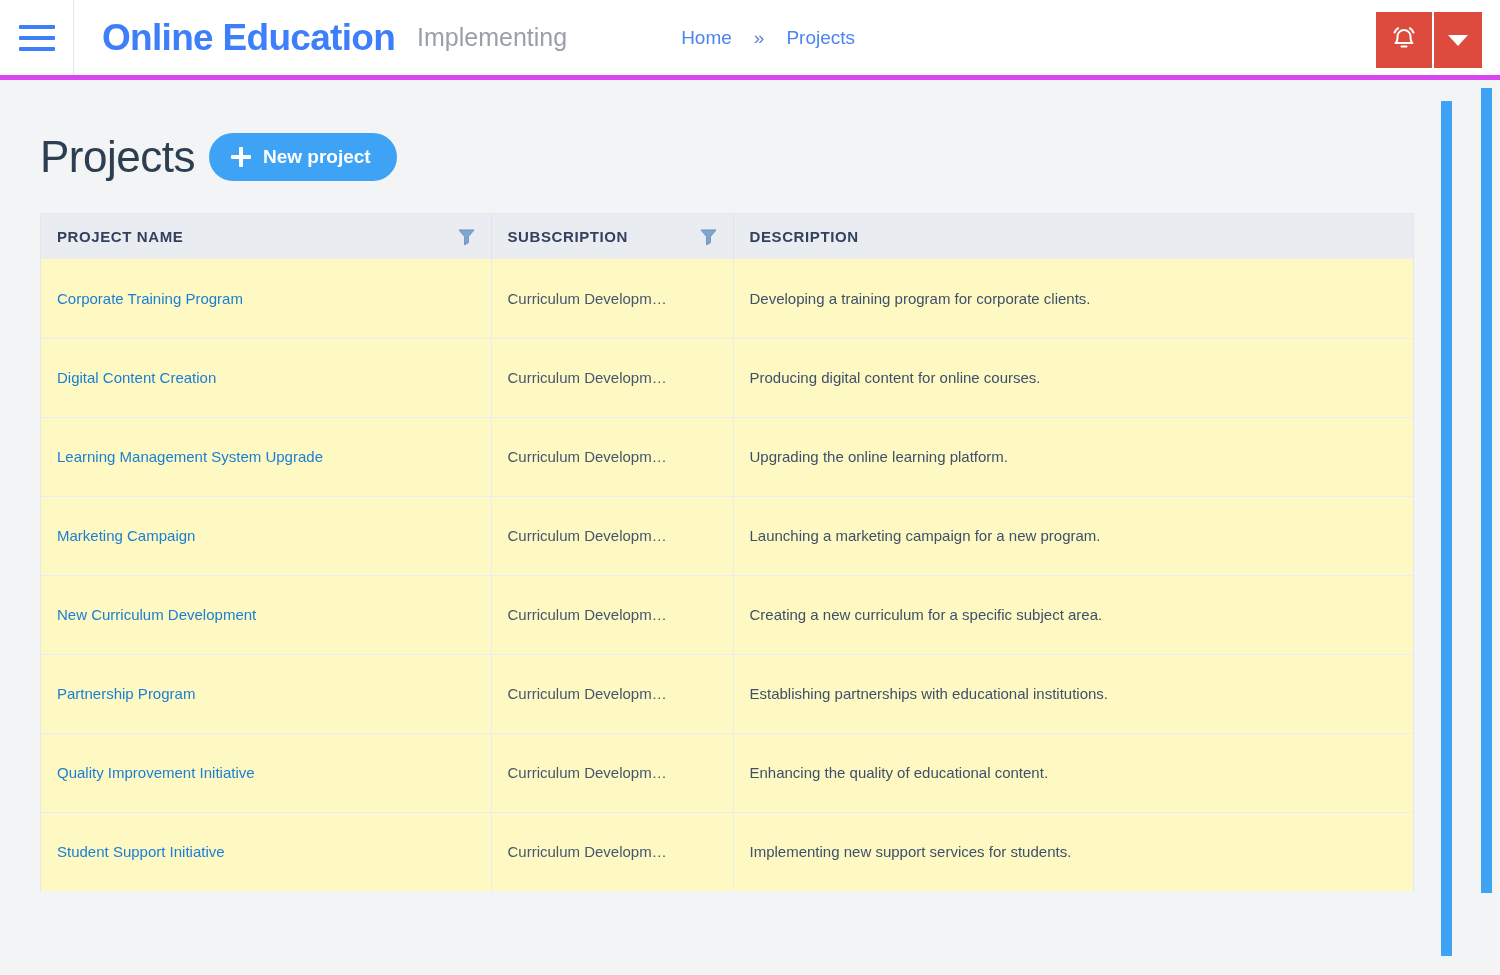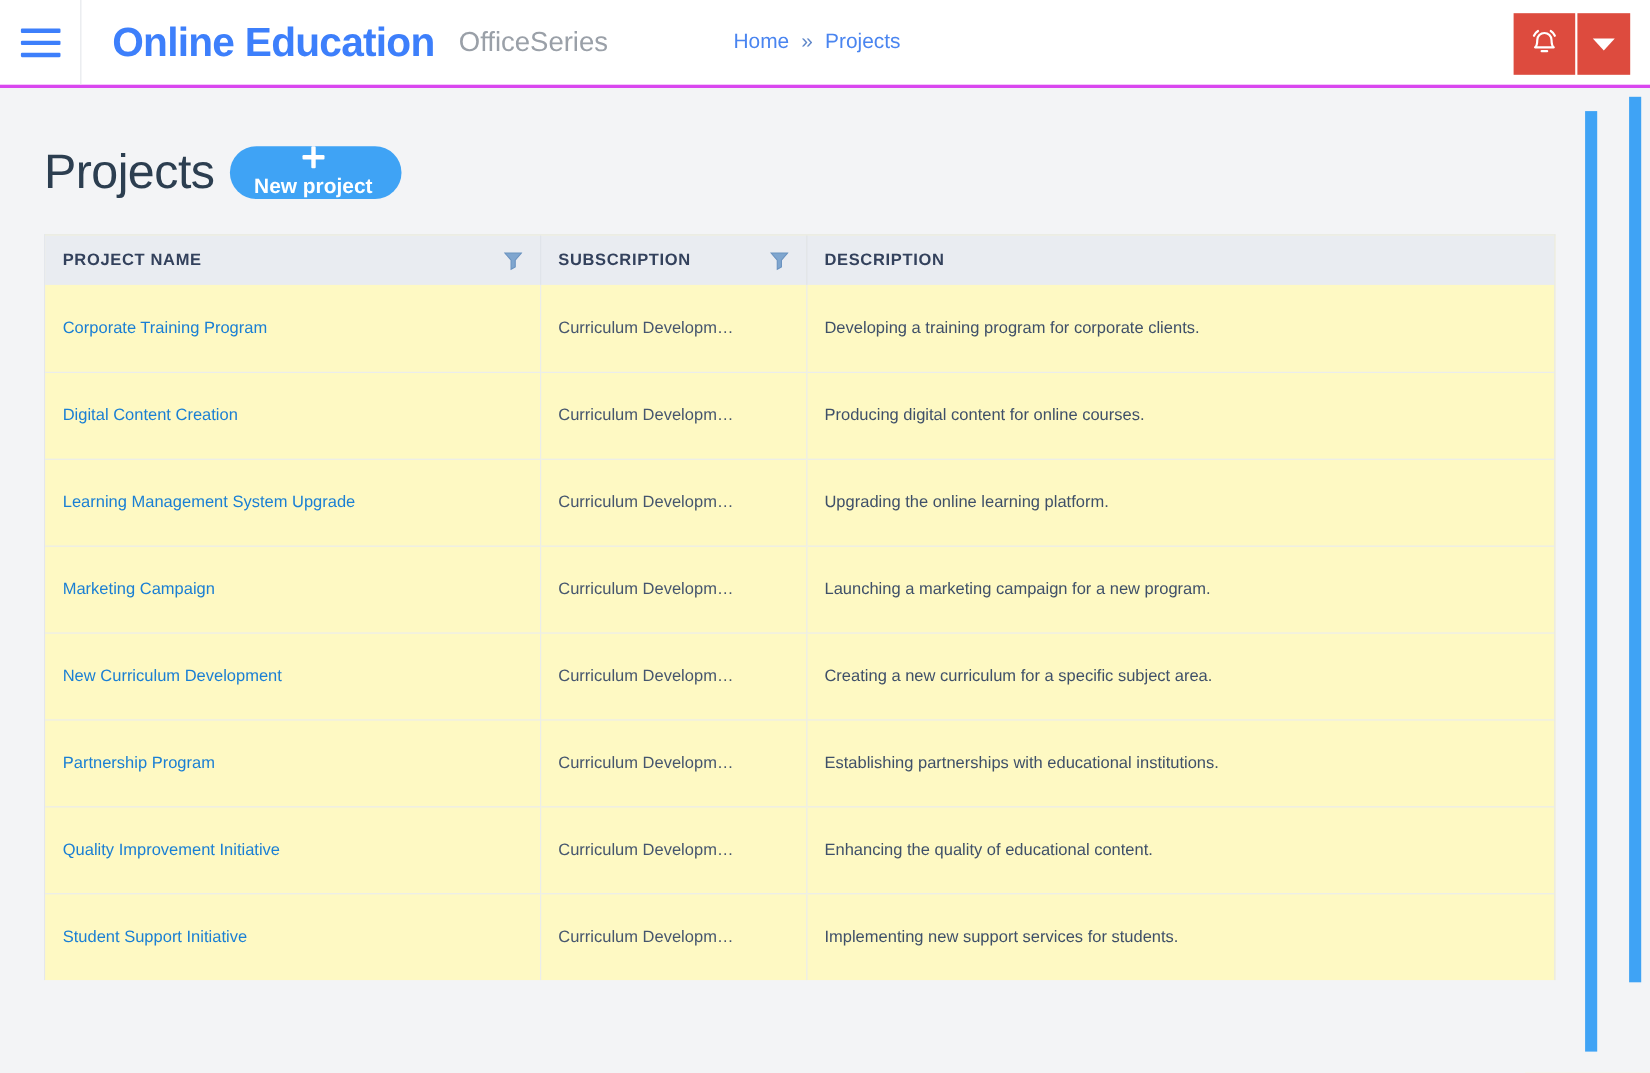--- a/index.html
+++ b/index.html
@@ -9,21 +9,21 @@
     overflow: hidden;
     background: #f3f4f6;
     font-family: "Liberation Sans", sans-serif;
   }
 
   
   .topbar {
     position: relative;
     height: 80px;
     background: #ffffff;
-    border-bottom: 3px solid #d946ef;
+    border-bottom: 5px solid #d946ef;
     display: flex;
     align-items: stretch;
   }
   .burger-wrap {
     width: 74px;
     display: flex;
     align-items: center;
     justify-content: center;
     border-right: 1px solid #e3e6ea;
     cursor: pointer;
@@ -47,21 +47,21 @@
   .brand-sub {
     font-size: 25px;
     color: #9aa0a8;
     white-space: nowrap;
     font-weight: 400;
   }
 
   .breadcrumb {
     display: flex;
     align-items: center;
-    gap: 11px;
+    gap: 22px;
     margin-left: 92px;
     font-size: 19px;
     white-space: nowrap;
   }
   .breadcrumb a { color: #4a85f0; text-decoration: none; }
   .breadcrumb .sep { color: #5f87c9; font-size: 19px; }
 
   .top-actions {
     position: absolute;
     right: 18px;
@@ -113,21 +113,20 @@
     background: #3fa3f5;
     color: #fff;
     border: none;
     border-radius: 30px;
     height: 48px;
     padding: 0 26px 0 22px;
     font-size: 19px;
     font-weight: 700;
     font-family: "Liberation Sans", sans-serif;
     cursor: pointer;
-    flex-direction: column;
   }
   .plus {
     position: relative;
     width: 20px; height: 20px;
     display: inline-block;
   }
   .plus::before, .plus::after {
     content: ""; position: absolute; background: #fff; border-radius: 1px;
   }
   .plus::before { left: 0; top: 8px; width: 20px; height: 4px; }
@@ -197,21 +196,21 @@
   <div class="burger-wrap">
     <span class="burger">
       <i></i>
         <i></i>
         <i></i>
     </span>
   </div>
 
   <div class="brand-wrap">
     <span class="brand-title">Online Education</span>
-    <span class="brand-sub">OfficeSeries</span>
+    <span class="brand-sub">Implementing</span>
 
     <nav class="breadcrumb">
       <a href="#">Home</a>
       <span class="sep">»</span>
       <a href="#">Projects</a>
     </nav>
   </div>
 
   <div class="top-actions">
     <button class="red-btn">

